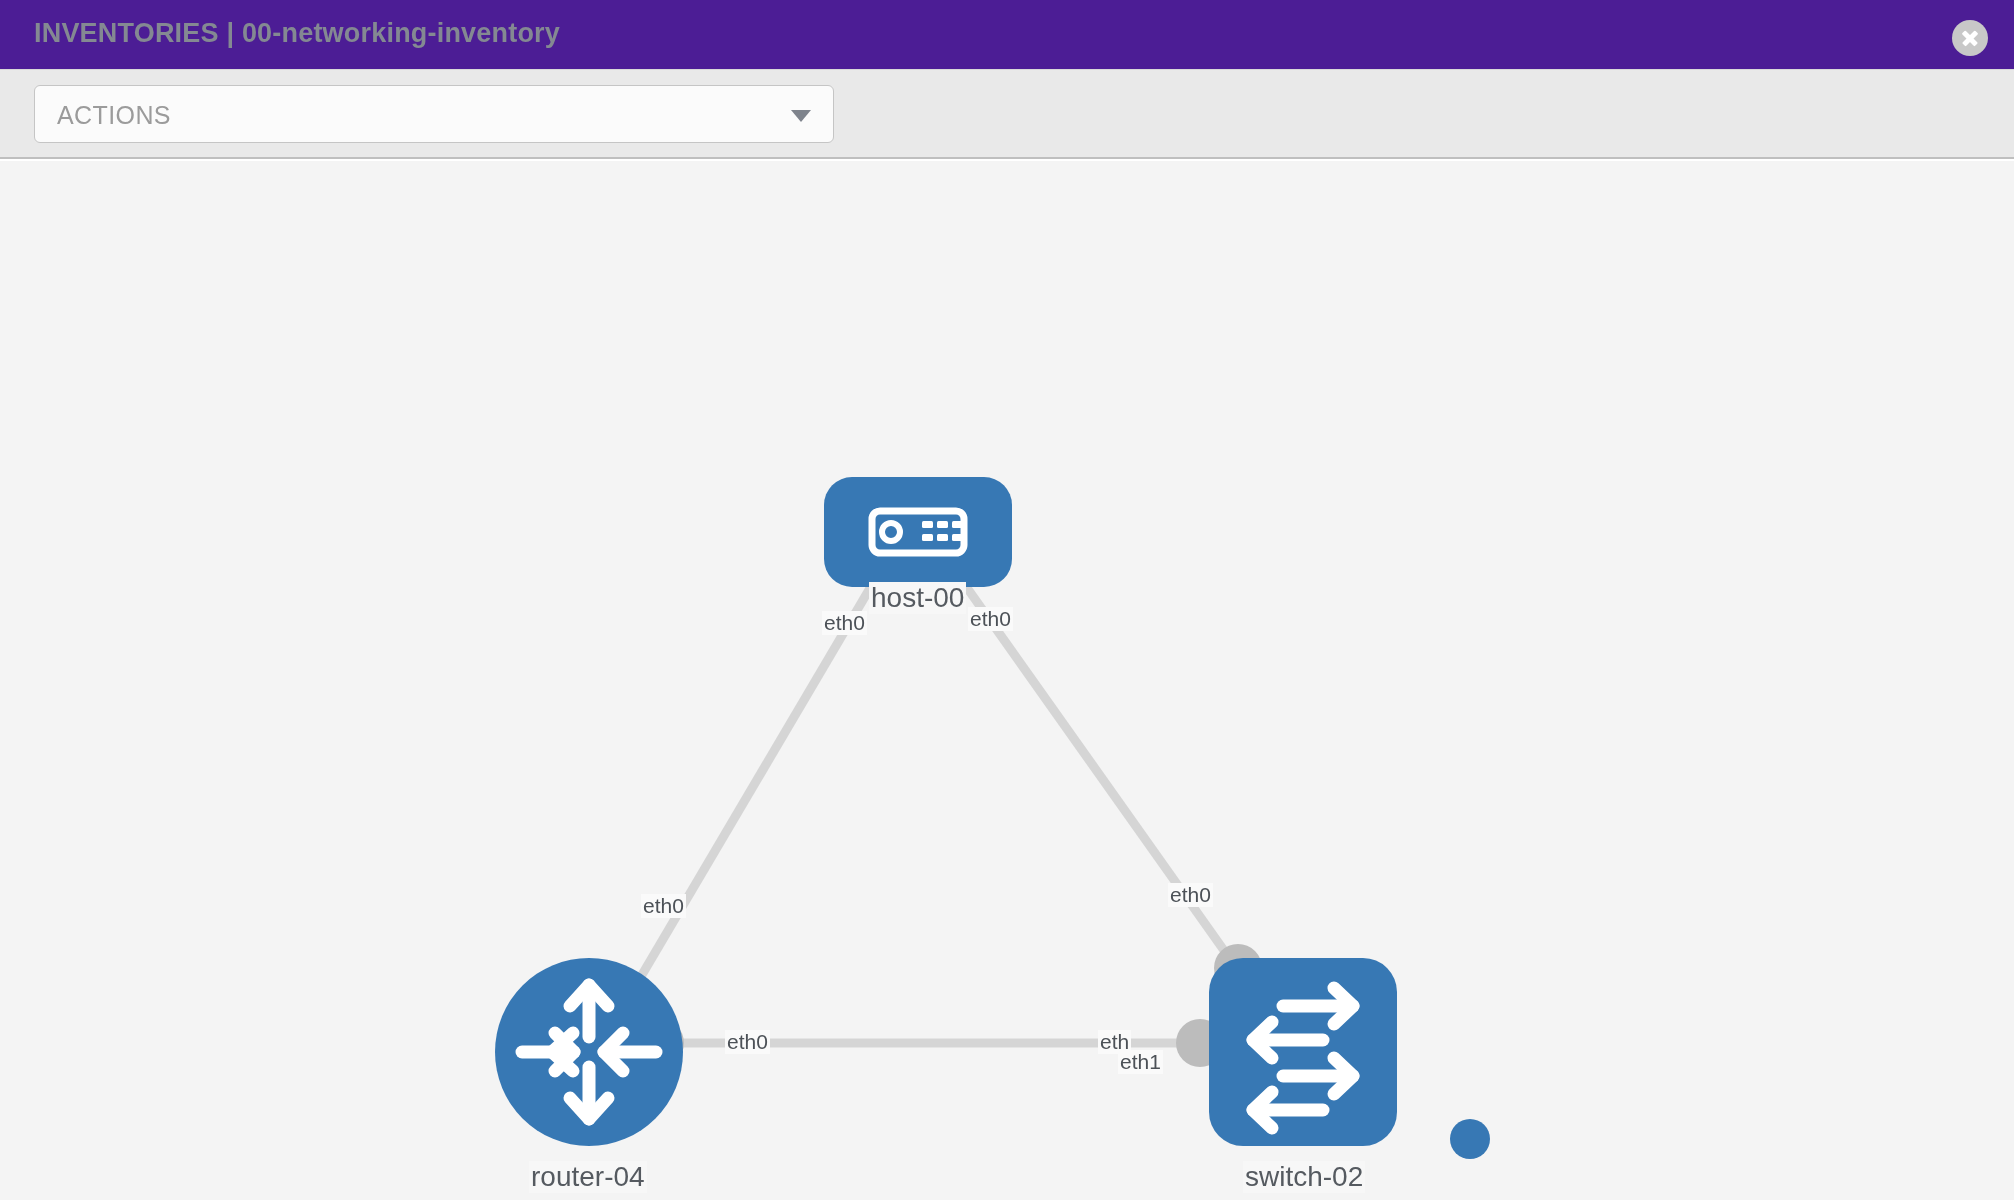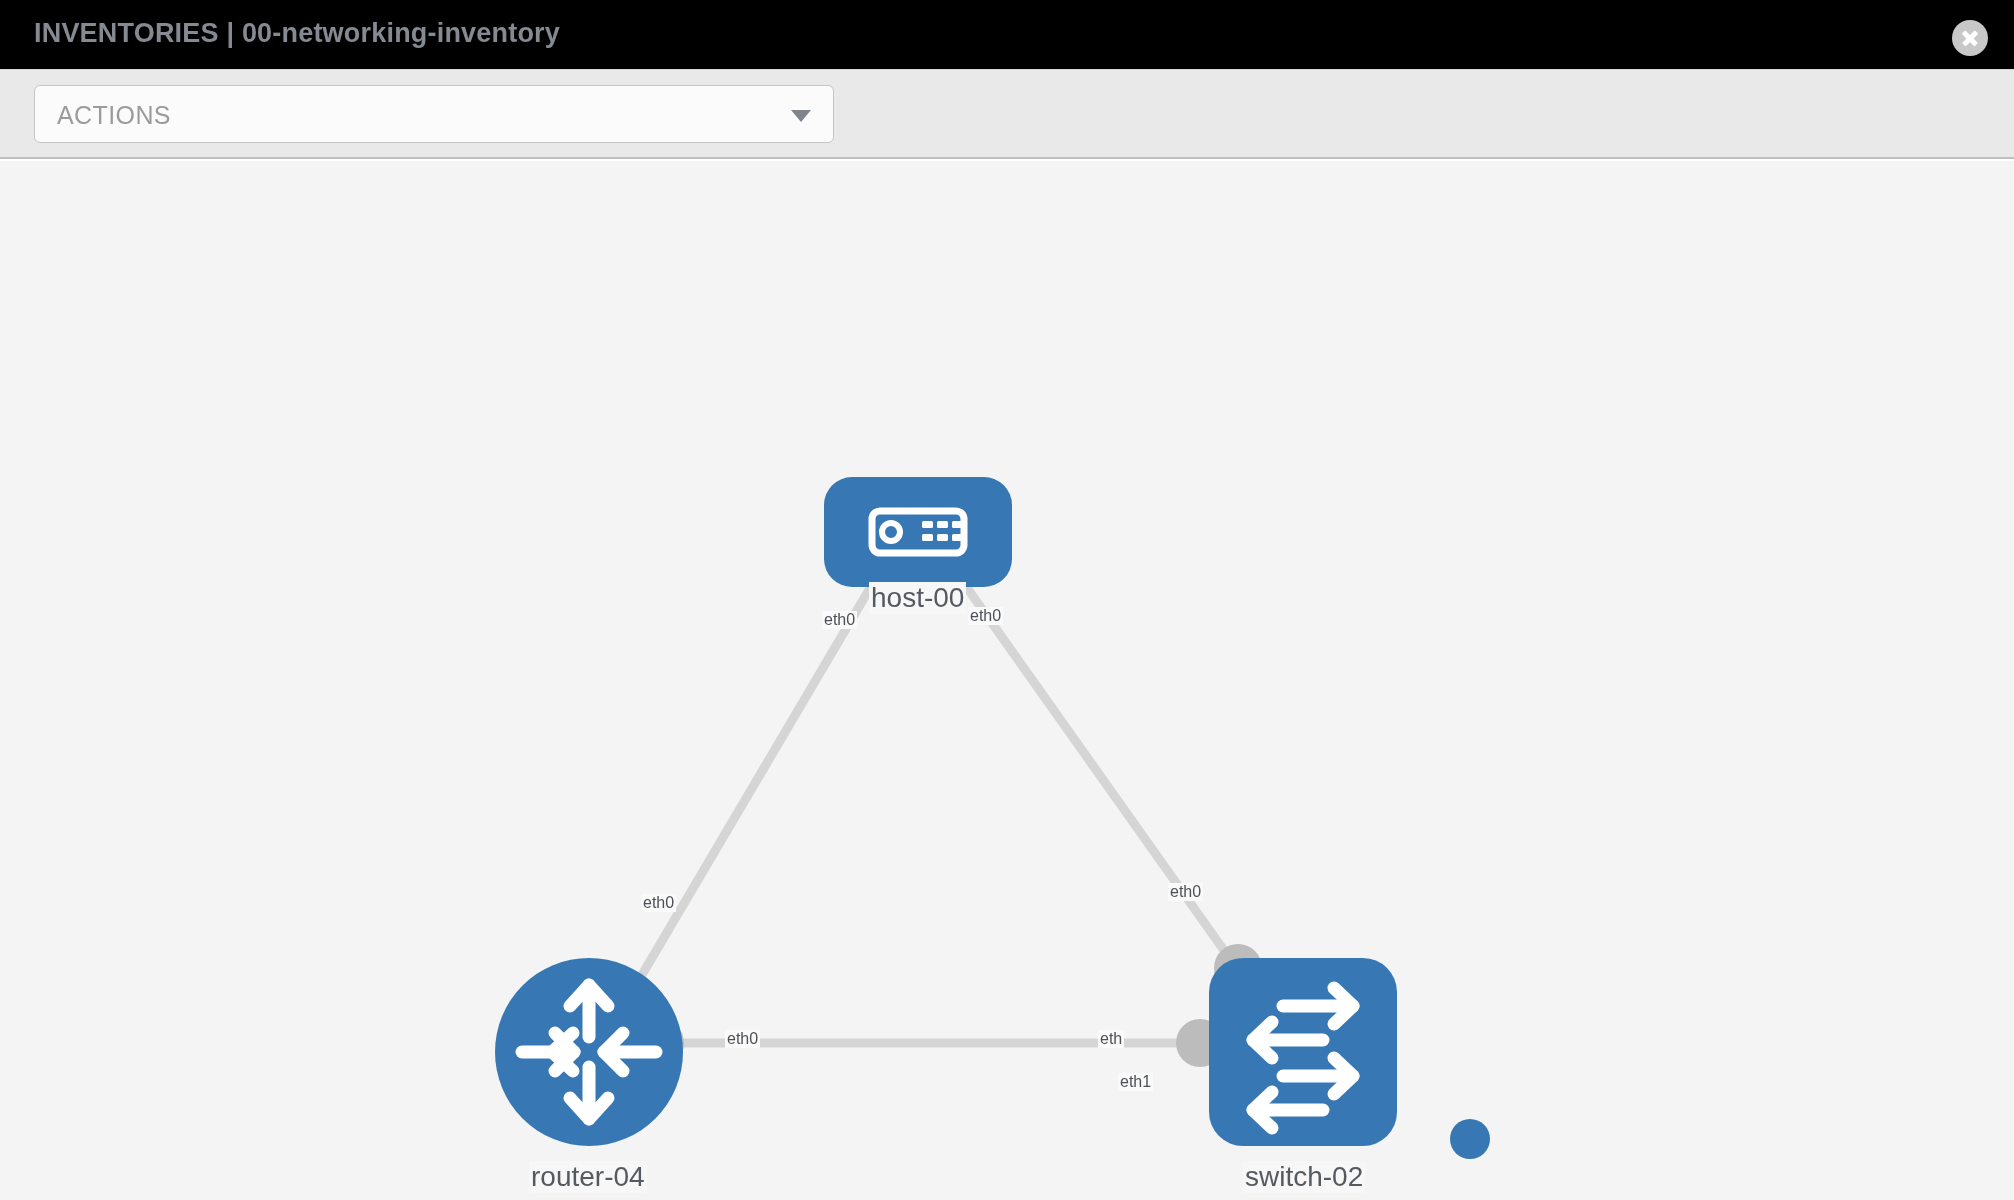--- a/index.html
+++ b/index.html
@@ -8,21 +8,21 @@
     overflow: hidden;
     background: #ffffff;
     font-family: "Liberation Sans", sans-serif;
   }
   #app { position: relative; width: 2014px; height: 1200px; }
 
   
   .header {
     position: absolute; left: 0; top: 0;
     width: 2014px; height: 70px;
-    background: #000000;
+    background: #4c1d95;
     border-bottom: 1px solid #d9d9d9;
   }
   .header-title {
     position: absolute; left: 34px; top: 18px;
     font-size: 27px; font-weight: bold;
     color: #848992;
     letter-spacing: 0.2px;
     white-space: nowrap;
   }
   .close-btn {
@@ -103,21 +103,21 @@
     position: absolute;
     font-size: 28px;
     color: #555a60;
     background: #f7f7f7;
     white-space: nowrap;
     padding: 0 2px;
     text-align: center;
   }
   .iface-label {
     position: absolute;
-    font-size: 16px;
+    font-size: 21px;
     color: #4c5157;
     background: #fafafa;
     white-space: nowrap;
     padding: 0 2px;
   }
 
   
   .zoom-panel {
     position: absolute; left: 1620px; top: 1078px;
     width: 394px; height: 122px;
@@ -266,18 +266,18 @@
     <div class="node-label" style="left:869px; top:421px;">host-00</div>
     <div class="node-label" style="left:529px; top:1000px;">router-04</div>
     <div class="node-label" style="left:1243px; top:1000px;">switch-02</div>
 
     <div class="iface-label" style="left:822px; top:450px;">eth0</div>
     <div class="iface-label" style="left:968px; top:446px;">eth0</div>
     <div class="iface-label" style="left:641px; top:733px;">eth0</div>
     <div class="iface-label" style="left:1168px; top:722px;">eth0</div>
     <div class="iface-label" style="left:725px; top:869px;">eth0</div>
     <div class="iface-label" style="left:1098px; top:869px;">eth</div>
-    <div class="iface-label" style="left:1118px; top:912px;">eth1</div>
+    <div class="iface-label" style="left:1118px; top:889px;">eth1</div>
   </div>
 
   <div class="zoom-thumb"></div>
 
 </div>
 
 </body></html>

